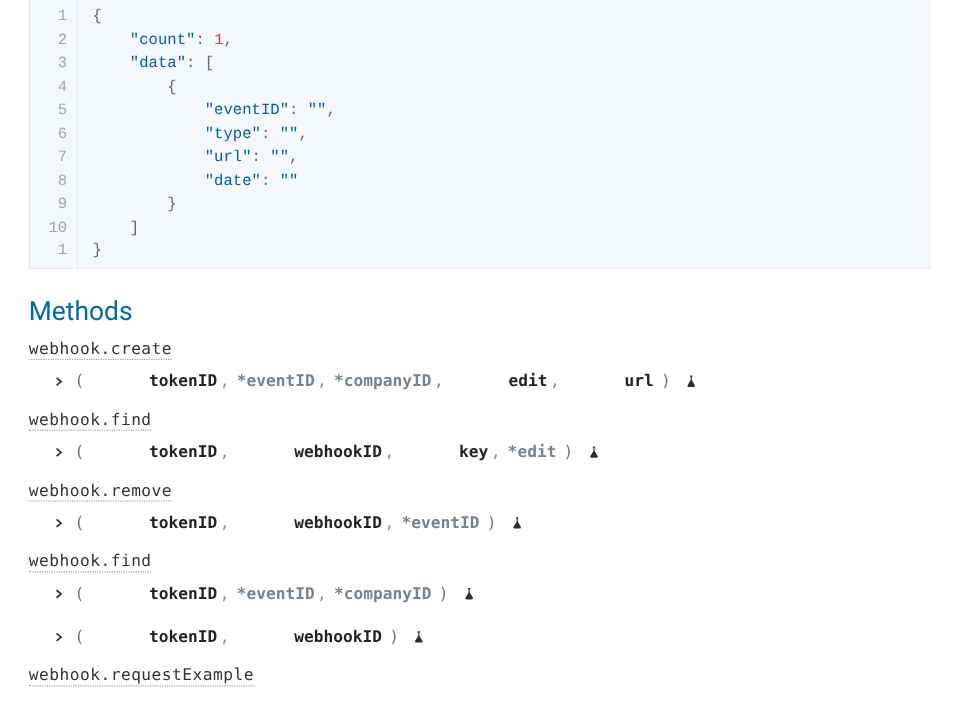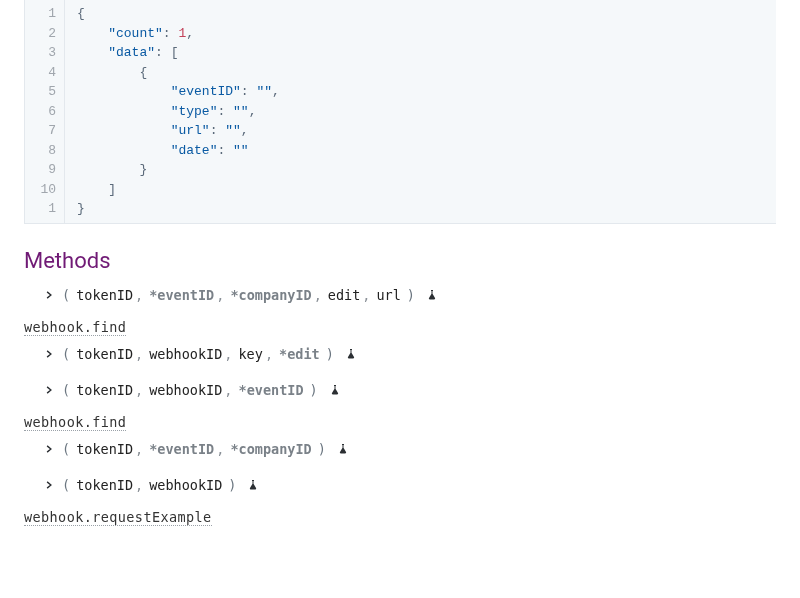--- a/index.html
+++ b/index.html
@@ -39,21 +39,21 @@
   .tok-punc { color: #5b6a7a; }
   .tok-key  { color: #0a5aa3; }
   .tok-str  { color: #0a5aa3; }
   .tok-num  { color: #c2425a; }
   .tok-comma { color: #5b6a7a; }
 
   h2.section-title {
     font-weight: 400;
     font-size: 22px;
     margin: 18px 0 10px 0;
-    color: #701a75;
+    color: #0369a1;
   }
 
   .method { margin-bottom: 6px; }
   .method-name {
     font-family: "SFMono-Regular", Consolas, monospace;
     font-size: 13.5px;
     color: #333;
     border-bottom: 1px dotted #9aa1a8;
     text-decoration: none;
     display: inline-block;
@@ -69,21 +69,21 @@
     font-size: 13.5px;
     flex-wrap: wrap;
   }
   .chevron {
     width: 14px; height: 14px;
     display: inline-flex;
     align-items: center; justify-content: center;
   }
   .chevron svg { width: 10px; height: 10px; }
   .paren { color: #6b7680; padding: 0 4px; }
-  .param-req { color: #222; font-weight: 400; }
+  .param-req { color: #222; font-weight: 700; margin-left: 48px; }
   .param-opt { color: #7a8188; font-weight: bold; }
   .star { color: #7a8188; }
   .comma { color: #8a9097; padding-right: 4px; }
   .flask {
     width: 14px; height: 14px;
     display: inline-flex; align-items: center; justify-content: center;
     margin-left: 4px;
   }
   .flask svg { width: 12px; height: 12px; }
 </style>
@@ -105,21 +105,21 @@
         <div>9</div>
         <div>10</div>
         <div>1</div>
       </div>
     <div class="code" id="codebody"><div class="line"><span class="tok-punc">{</span></div><div class="line">    <span class="tok-key">"count"</span><span class="tok-punc">: </span><span class="tok-num">1</span><span class="tok-comma">,</span></div><div class="line">    <span class="tok-key">"data"</span><span class="tok-punc">: [</span></div><div class="line">        <span class="tok-punc">{</span></div><div class="line">            <span class="tok-key">"eventID"</span><span class="tok-punc">: </span><span class="tok-str">""</span><span class="tok-comma">,</span></div><div class="line">            <span class="tok-key">"type"</span><span class="tok-punc">: </span><span class="tok-str">""</span><span class="tok-comma">,</span></div><div class="line">            <span class="tok-key">"url"</span><span class="tok-punc">: </span><span class="tok-str">""</span><span class="tok-comma">,</span></div><div class="line">            <span class="tok-key">"date"</span><span class="tok-punc">: </span><span class="tok-str">""</span></div><div class="line">        <span class="tok-punc">}</span></div><div class="line">    <span class="tok-punc">]</span></div><div class="line"><span class="tok-punc">}</span></div></div>
   </div>
 
   <h2 class="section-title">Methods</h2>
 
   <div id="methods-list">
-      <div class="method"><div class="sig">
+      <div class="method"><a href="#" class="method-name">webhook.create</a><div class="sig">
           <span class="chevron">
             <svg viewBox="0 0 16 16" fill="none" stroke="#2b2f33" stroke-width="2.2">
               <polyline points="5,3 11,8 5,13"></polyline>
             </svg>
           </span>
           <span class="paren">(</span>
           <span class="param-req">tokenID</span>
           <span class="comma">, </span>
           <span class="param-opt"><span class="star">*</span><span>eventID</span></span>
           <span class="comma">, </span>
@@ -149,21 +149,21 @@
           <span class="param-req">key</span>
           <span class="comma">, </span>
           <span class="param-opt"><span class="star">*</span><span>edit</span></span>
           <span class="paren">)</span>
           <span class="flask">
             <svg viewBox="0 0 24 24" fill="#2b2f33">
               <path d="M10 2h4v2h-1v5.5l5 8.5c.8 1.4-.2 3-1.8 3H7.8c-1.6 0-2.6-1.6-1.8-3l5-8.5V4h-1V2z"></path>
             </svg>
           </span>
         </div></div>
-      <div class="method"><div class="sig">
+      <div class="method"><a href="#" class="method-name">webhook.remove</a><div class="sig">
           <span class="chevron">
             <svg viewBox="0 0 16 16" fill="none" stroke="#2b2f33" stroke-width="2.2">
               <polyline points="5,3 11,8 5,13"></polyline>
             </svg>
           </span>
           <span class="paren">(</span>
           <span class="param-req">tokenID</span>
           <span class="comma">, </span>
           <span class="param-req">webhookID</span>
           <span class="comma">, </span>

